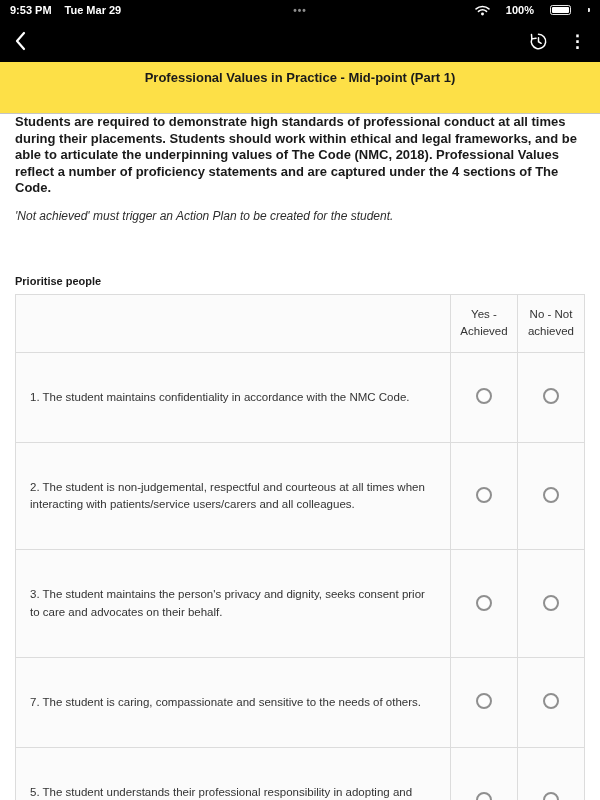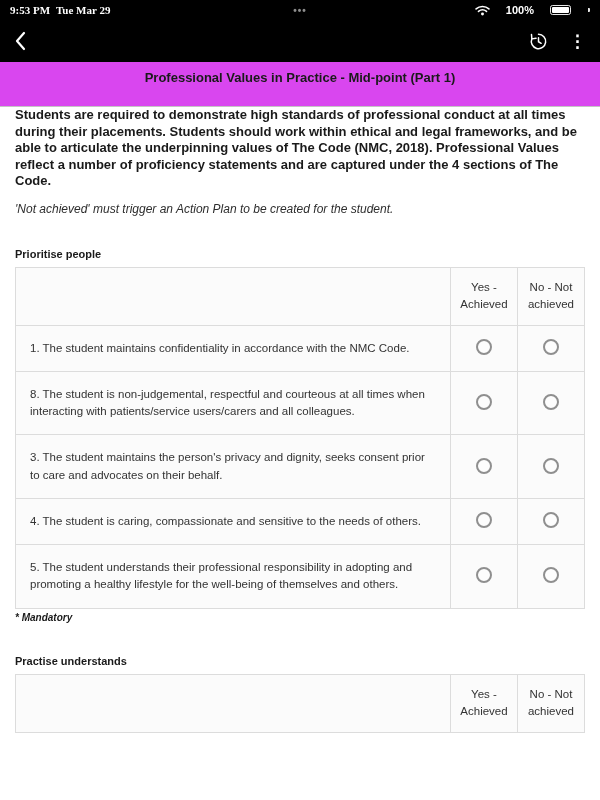--- a/index.html
+++ b/index.html
@@ -5,21 +5,21 @@
   * { margin: 0; padding: 0; box-sizing: border-box; }
   html, body { width: 600px; height: 800px; overflow: hidden; background: #fff; }
   body { font-family: "Liberation Sans", sans-serif; color: #1a1a1a; }
 
   
   .status-bar {
     position: relative; height: 20px; background: #000; color: #fff;
     display: flex; align-items: center; justify-content: space-between;
     padding: 0 10px; font-size: 11px; font-weight: 600;
   }
-  .sb-left { display: flex; gap: 6px; align-items: flex-start; font-family: Liberation Serif, serif; }
+  .sb-left { display: flex; gap: 13px; align-items: flex-start; }
   .sb-center {
     position: absolute; left: 50%; transform: translateX(-50%);
     color: #8e8e8e; font-size: 10px; letter-spacing: 1px;
   }
   .sb-right { display: flex; gap: 16px; align-items: center; }
   .battery {
     display: inline-block; width: 21px; height: 10px;
     border: 1px solid rgba(255,255,255,.9); border-radius: 2.5px; padding: 1px;
     position: relative;
   }
@@ -34,50 +34,50 @@
     height: 42px; background: #000;
     display: flex; align-items: center; justify-content: space-between;
     padding: 0 14px;
   }
   .nav-right { display: flex; align-items: center; gap: 20px; }
   .icon-btn { display: inline-flex; align-items: center; justify-content: center; cursor: pointer; }
   .more-icon { color: #fff; font-size: 17px; font-weight: bold; line-height: 1; }
 
   
   .title-bar {
-    background: #d946ef; text-align: center;
-    padding: 8px 20px 21px; border-bottom: 1px solid #c4c4c4;
+    background: #fde047; text-align: center;
+    padding: 8px 20px 28px; border-bottom: 1px solid #c4c4c4;
   }
   .title-bar h1 { font-size: 13px; font-weight: bold; color: #1a1a1a; }
 
   
   .content { padding: 0 15px; }
   .intro {
     font-size: 13px; font-weight: bold;
     line-height: 16.5px; color: #1a1a1a;
   }
   .note {
     margin-top: 12px; font-size: 12px; font-style: italic; color: #2d2d2d;
   }
   .section-heading {
-    margin-top: 32px; margin-bottom: 7px;
+    margin-top: 52px; margin-bottom: 7px;
     font-size: 11px; font-weight: bold; color: #1a1a1a;
   }
 
   
   table.q-table {
     width: 100%; border-collapse: collapse;
     background: #fbfbfb; font-size: 11.5px; color: #333;
   }
   table.q-table th, table.q-table td { border: 1px solid #dcdcdc; }
   table.q-table th {
     font-weight: normal; text-align: center; vertical-align: middle;
     padding: 0 6px; height: 58px; line-height: 1.45;
   }
-  td.q-cell { padding: 14px 14px; line-height: 1.5; }
+  td.q-cell { padding: 36px 14px; line-height: 1.5; }
   td.opt-cell { width: 67px; text-align: center; vertical-align: middle; }
   th.opt-head { width: 67px; }
   .radio {
     display: inline-block; width: 16px; height: 16px;
     border: 2px solid #8f8f8f; border-radius: 50%; background: #fdfdfd;
     cursor: pointer;
   }
   .mandatory {
     margin-top: 3px; font-size: 10px; font-style: italic; font-weight: bold; color: #1a1a1a;
   }
@@ -143,31 +143,31 @@
       <th></th>
       <th class="opt-head">Yes - Achieved</th>
       <th class="opt-head">No - Not achieved</th>
     </tr>
     <tr>
       <td class="q-cell">1. The student maintains confidentiality in accordance with the NMC Code.</td>
       <td class="opt-cell"><span class="radio"></span></td>
       <td class="opt-cell"><span class="radio"></span></td>
     </tr>
     <tr>
-      <td class="q-cell">8. The student is non-judgemental, respectful and courteous at all times when interacting with patients/service users/carers and all colleagues.</td>
+      <td class="q-cell">2. The student is non-judgemental, respectful and courteous at all times when interacting with patients/service users/carers and all colleagues.</td>
       <td class="opt-cell"><span class="radio"></span></td>
       <td class="opt-cell"><span class="radio"></span></td>
     </tr>
     <tr>
       <td class="q-cell">3. The student maintains the person's privacy and dignity, seeks consent prior to care and advocates on their behalf.</td>
       <td class="opt-cell"><span class="radio"></span></td>
       <td class="opt-cell"><span class="radio"></span></td>
     </tr>
     <tr>
-      <td class="q-cell">4. The student is caring, compassionate and sensitive to the needs of others.</td>
+      <td class="q-cell">7. The student is caring, compassionate and sensitive to the needs of others.</td>
       <td class="opt-cell"><span class="radio"></span></td>
       <td class="opt-cell"><span class="radio"></span></td>
     </tr>
     <tr>
       <td class="q-cell">5. The student understands their professional responsibility in adopting and promoting a healthy lifestyle for the well-being of themselves and others.</td>
       <td class="opt-cell"><span class="radio"></span></td>
       <td class="opt-cell"><span class="radio"></span></td>
     </tr>
   </tbody>
     </table>

